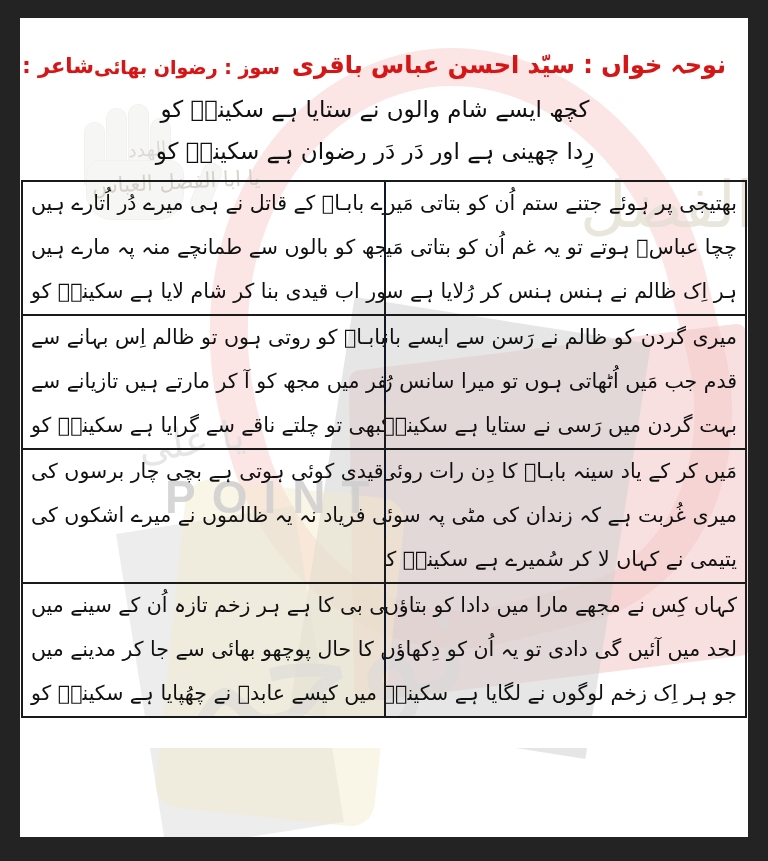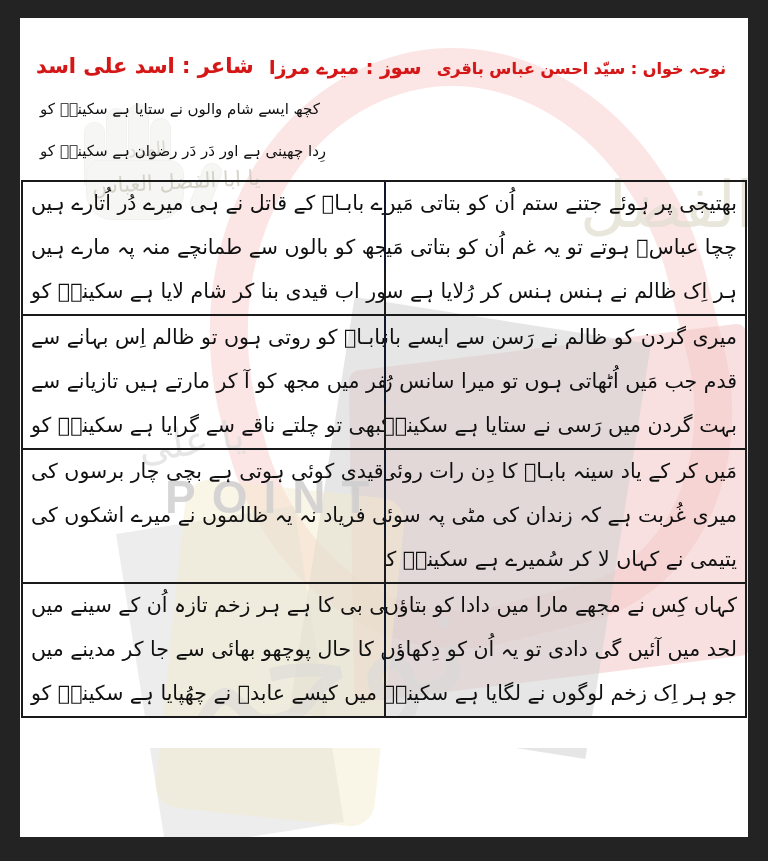--- a/index.html
+++ b/index.html
@@ -199,35 +199,35 @@
   .credit {
     color: #d41616;
     font-size: 20px;
     font-weight: bold;
     white-space: nowrap;
     line-height: 1.1;
     text-shadow: 0 0 1px rgba(212,22,22,.35);
   }
   .credit.poet   { font-size: 21px; }
   .credit.soz    { font-size: 19px; }
-  .credit.nauha  { font-size: 16px; }
+  .credit.nauha  { font-size: 24px; margin-left: 12px; }
 
   
   #refrain {
     position: relative;
     z-index: 5;
     padding: 0 38px 6px 20px;
     box-sizing: border-box;
   }
   .refrain-line {
-    font-size: 15px;
+    font-size: 23px;
     color: #101010;
     line-height: 42px;
     white-space: nowrap;
-    text-align: left;
+    text-align: center;
     letter-spacing: 1px;
   }
 
   
   #lyric-table {
     position: relative;
     z-index: 5;
     margin: 2px 1px 0 1px;
     border: 2px solid #1a1a1a;
     border-bottom: none;
@@ -305,21 +305,21 @@
 
     <div class="wm wm-arabic-1">الھدد</div>
     <div class="wm wm-arabic-2">یا ابا الفضل العباس</div>
     <div class="wm wm-arabic-3">یا اباالفضل</div>
     <div class="wm wm-arabic-4">یا علی</div>
     <div class="wm wm-point">POINT</div>
     <div class="wm wm-urdutxt">نوحہ</div>
 
     <div id="credits">
       <div class="credit nauha">نوحہ خواں : سیّد احسن عباس باقری</div>
-      <div class="credit soz">سوز : میرے مرزا</div>
+      <div class="credit soz">سوز : رضوان بھائی</div>
       <div class="credit poet">شاعر : اسد علی اسد</div>
     </div>
 
     <div id="refrain">
       <div class="refrain-line">کچھ ایسے شام والوں نے ستایا ہے سکینہؑ کو</div>
       <div class="refrain-line">رِدا چھینی ہے اور دَر دَر رضوان ہے سکینہؑ کو</div>
     </div>
 
     <div id="lyric-table">
 

